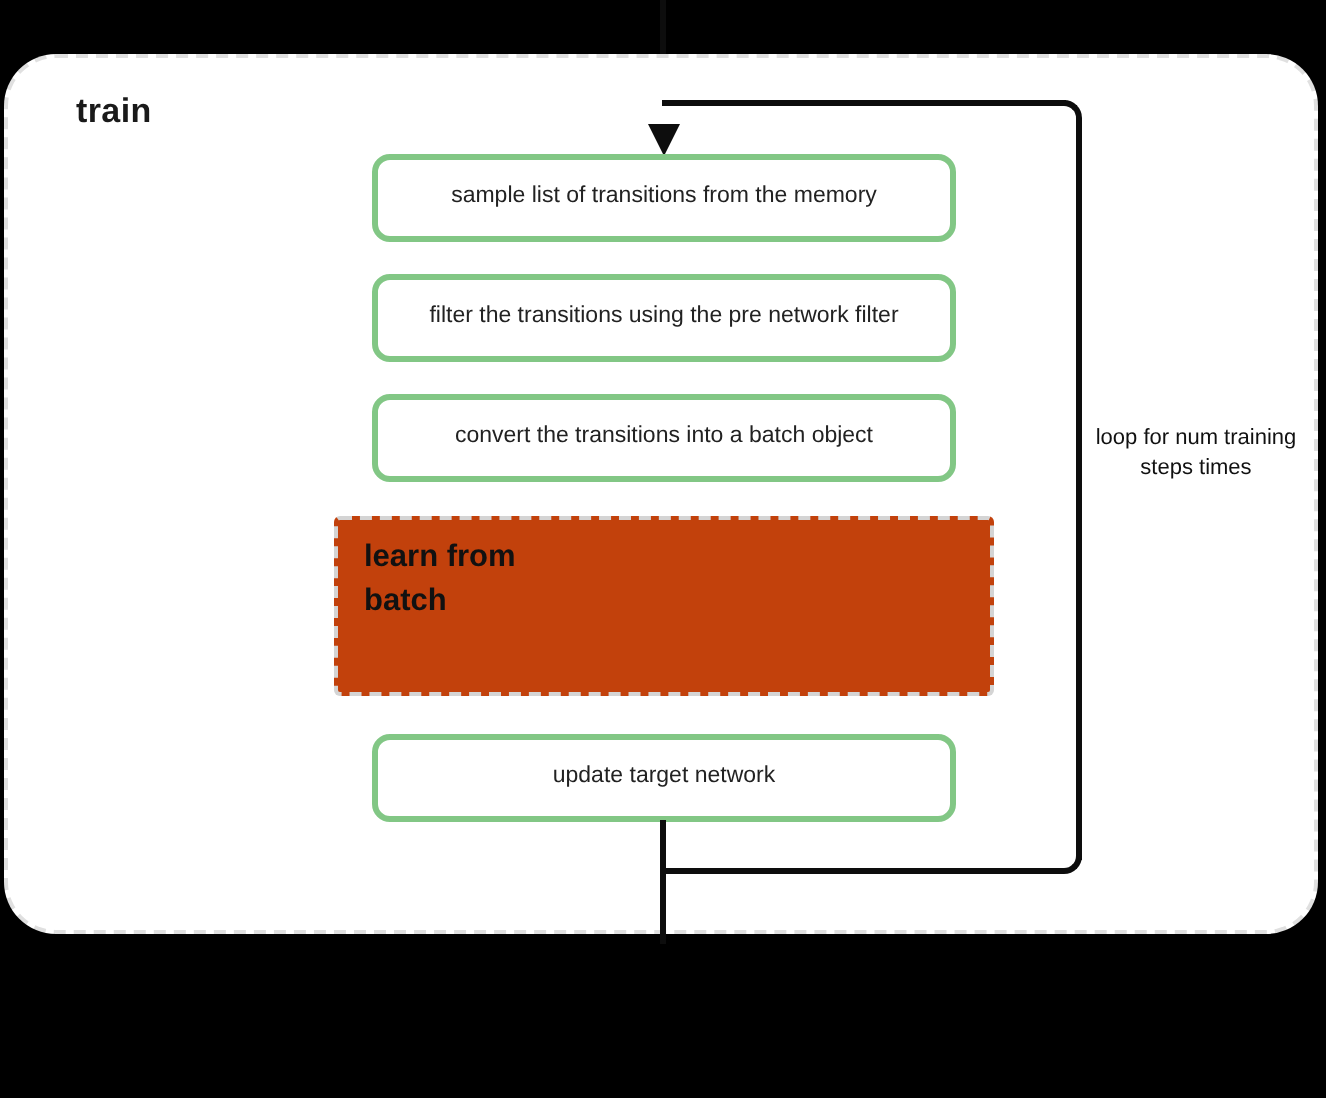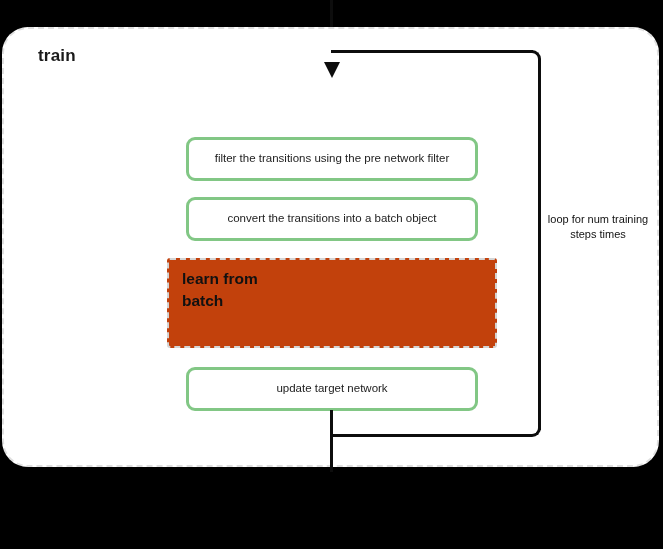--- a/index.html
+++ b/index.html
@@ -196,20 +196,23 @@
   <div class="line" id="loop-top"></div>
   <div id="loop-corner-tr"></div>
   <div class="line" id="loop-right"></div>
   <div id="loop-corner-br"></div>
   <div class="line" id="loop-bottom"></div>
 
   <div id="loop-label">loop for num training steps times</div>
 
   <div id="entry-arrowhead"></div>
 
+  <div class="step-box" id="step-sample">
+    <span class="step-label">sample list of transitions from the memory</span>
+  </div>
 
   <div class="step-box" id="step-convert">
     <span class="step-label">convert the transitions into a batch object</span>
   </div>
 
   <div class="step-box" id="step-filter">
     <span class="step-label">filter the transitions using the pre network filter</span>
   </div>
 
   <div id="learn-batch-group">

